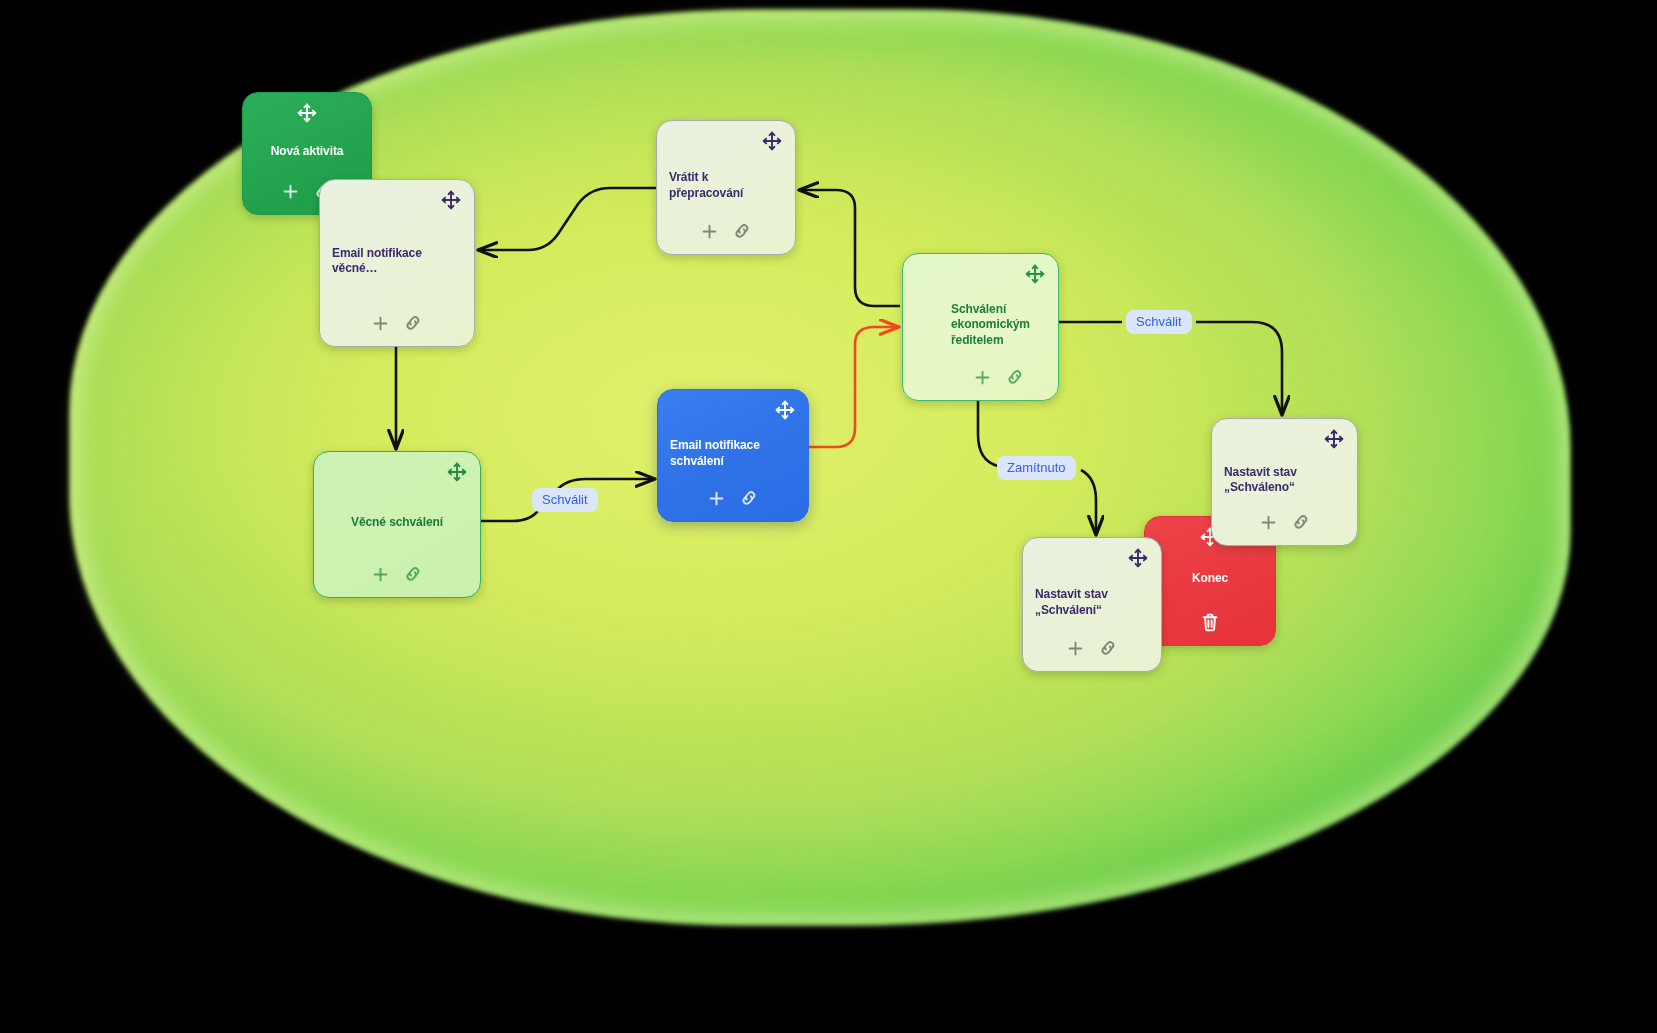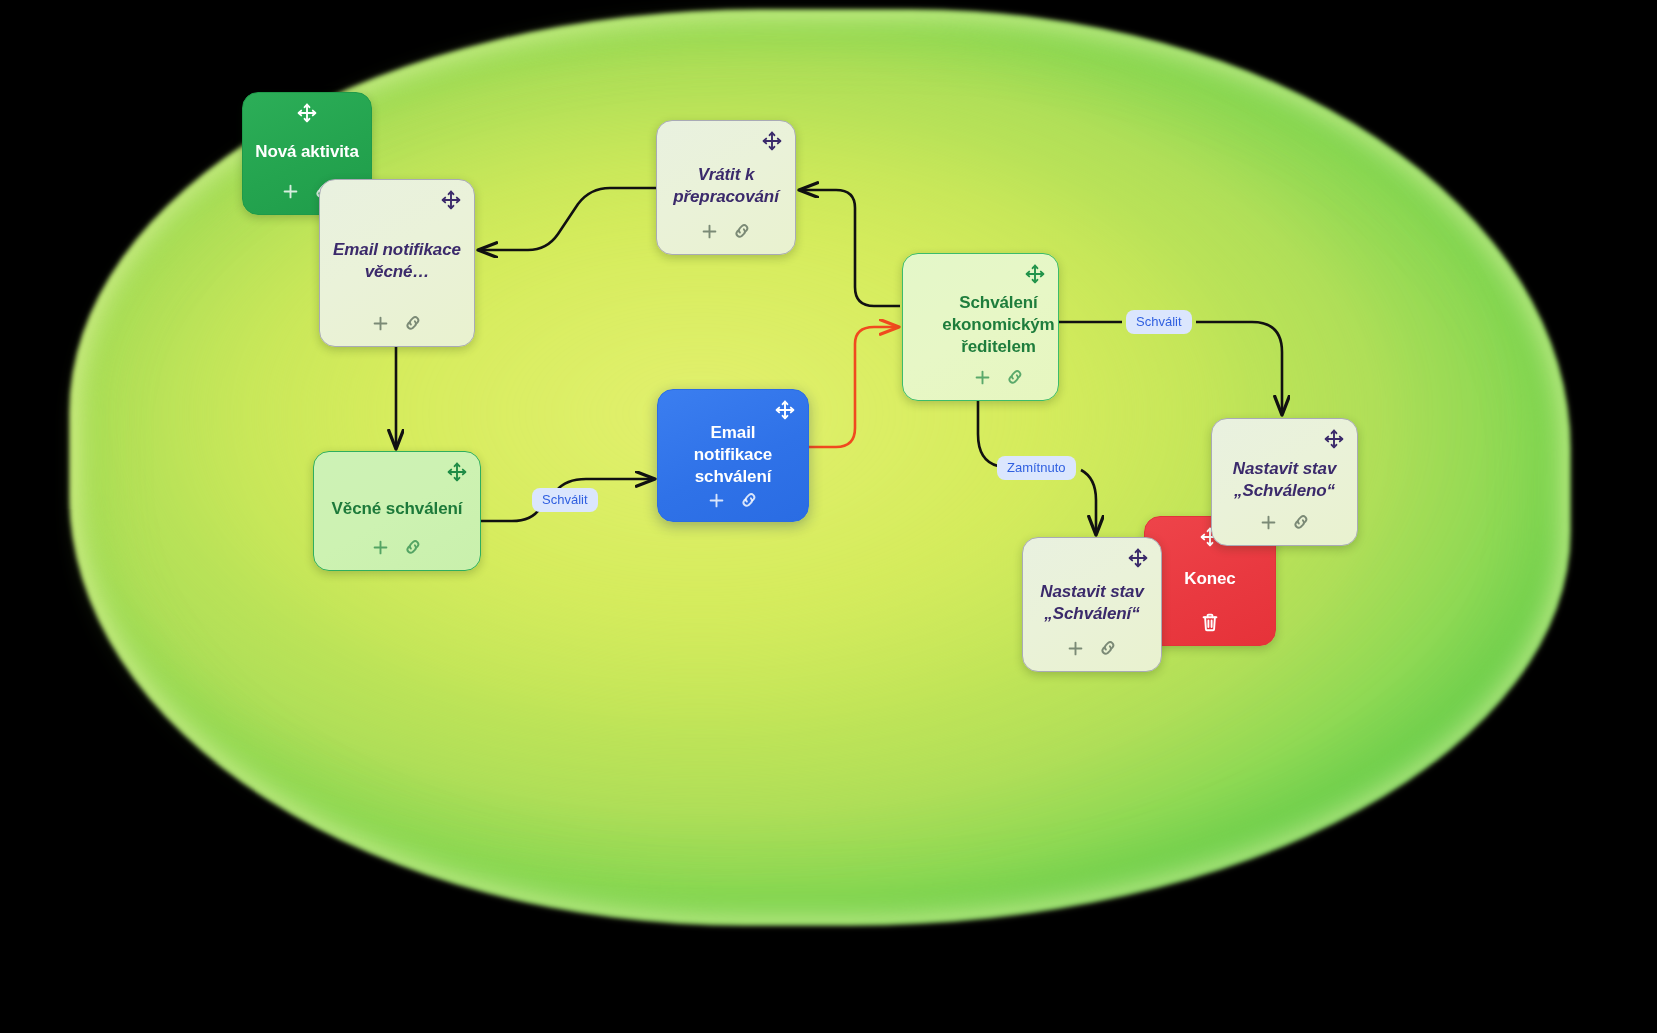--- a/index.html
+++ b/index.html
@@ -88,22 +88,21 @@
   .node .drag-icon.right-aligned {
     justify-content: flex-end;
     padding-right: 10px;
   }
 
   .node .node-label {
     flex: 1 1 auto;
     display: flex;
     align-items: center;
     justify-content: center;
-    text-align: center;
-    font-size: 17px;
+    font-size: 12px;
     font-weight: bold;
     line-height: 1.28;
     letter-spacing: -0.1px;
     padding: 0 4px;
   }
 
   .node .node-actions {
     display: flex;
     gap: 13px;
     align-items: center;
@@ -111,21 +110,21 @@
     height: 26px;
     margin-top: 2px;
   }
 
   
   .node.pale {
     background: linear-gradient(150deg, #e9f1e0 0%, #eaf2d9 45%, #e9f2cf 100%);
     border: 1px solid #a9aab6;
     color: #3b2a6b;
   }
-  .node.pale .node-label { color: #3b2a6b; font-style: italic; }
+  .node.pale .node-label { color: #3b2a6b; }
   .node.pale .ic { stroke: #3b2a6b; }
   .node.pale .ic-action { stroke: #7b8a76; }
 
   
   .node.green-outline {
     background: linear-gradient(150deg, #e4f7c9 0%, #e7f7c6 50%, #e6f6bf 100%);
     border: 1px solid #3cbc6a;
     color: #1b7a3a;
     padding-left: 44px;
   }
@@ -278,21 +277,21 @@
       <svg class="ic-action" width="19" height="19" viewBox="0 0 19 19">
         <path d="M9.5 3.6 V15.4 M3.6 9.5 H15.4"></path>
       </svg>
       <svg class="ic-action" width="20" height="20" viewBox="0 0 20 20">
         <path d="M7.9 11.6 a3.2 3.2 0 0 1 0-4.5 l2.2-2.2 a3.2 3.2 0 0 1 4.5 4.5 l-1 1"></path>
         <path d="M11.9 8.3 a3.2 3.2 0 0 1 0 4.5 l-2.2 2.2 a3.2 3.2 0 0 1 -4.5 -4.5 l1 -1"></path>
       </svg>
     </div>
   </div>
 
-  <div class="node green-outline2 z1" style="left:313px; top:451px; width:168px; height:120px;">
+  <div class="node green-outline2 z1" style="left:313px; top:451px; width:168px; height:147px;">
     <div class="drag-icon right-aligned">
       <svg class="ic" width="20" height="20" viewBox="0 0 20 20">
         <path d="M10 2.2 V17.8 M2.2 10 H17.8"></path>
         <path d="M10 1.6 L7.6 4.2 M10 1.6 L12.4 4.2"></path>
         <path d="M10 18.4 L7.6 15.8 M10 18.4 L12.4 15.8"></path>
         <path d="M1.6 10 L4.2 7.6 M1.6 10 L4.2 12.4"></path>
         <path d="M18.4 10 L15.8 7.6 M18.4 10 L15.8 12.4"></path>
       </svg>
     </div>
     <div class="node-label">Věcné schválení</div>

